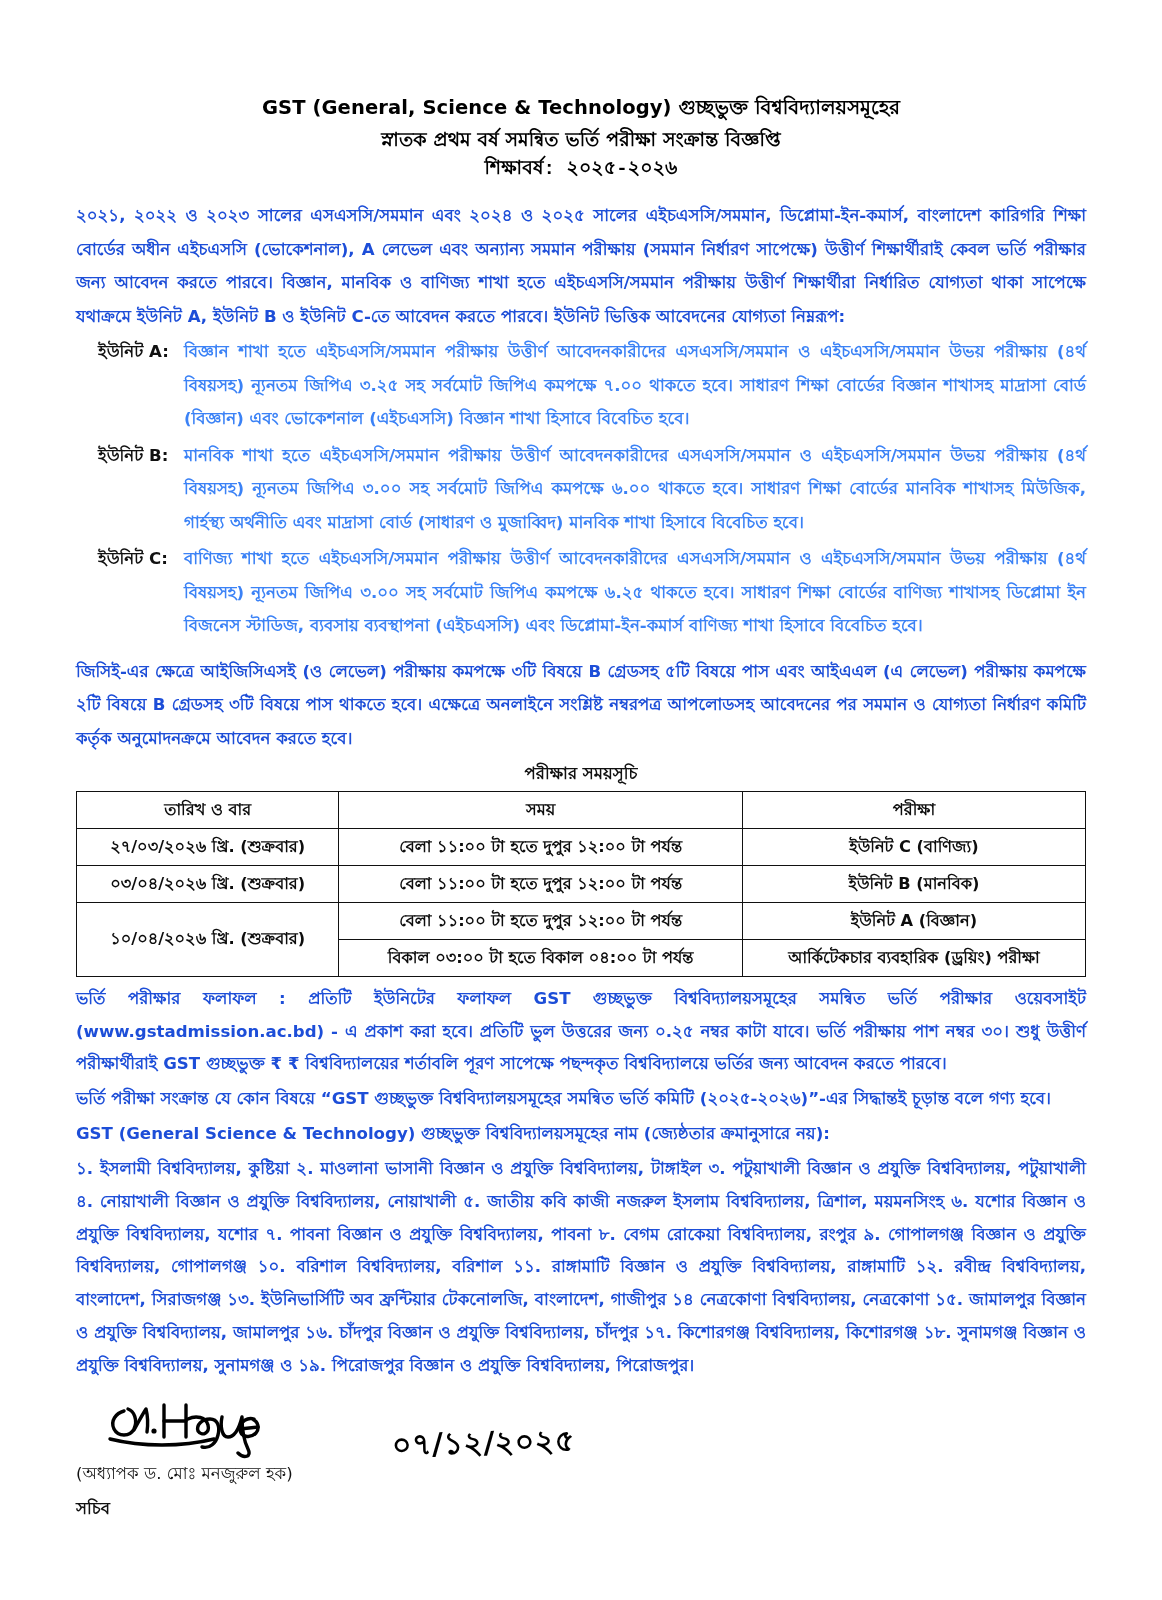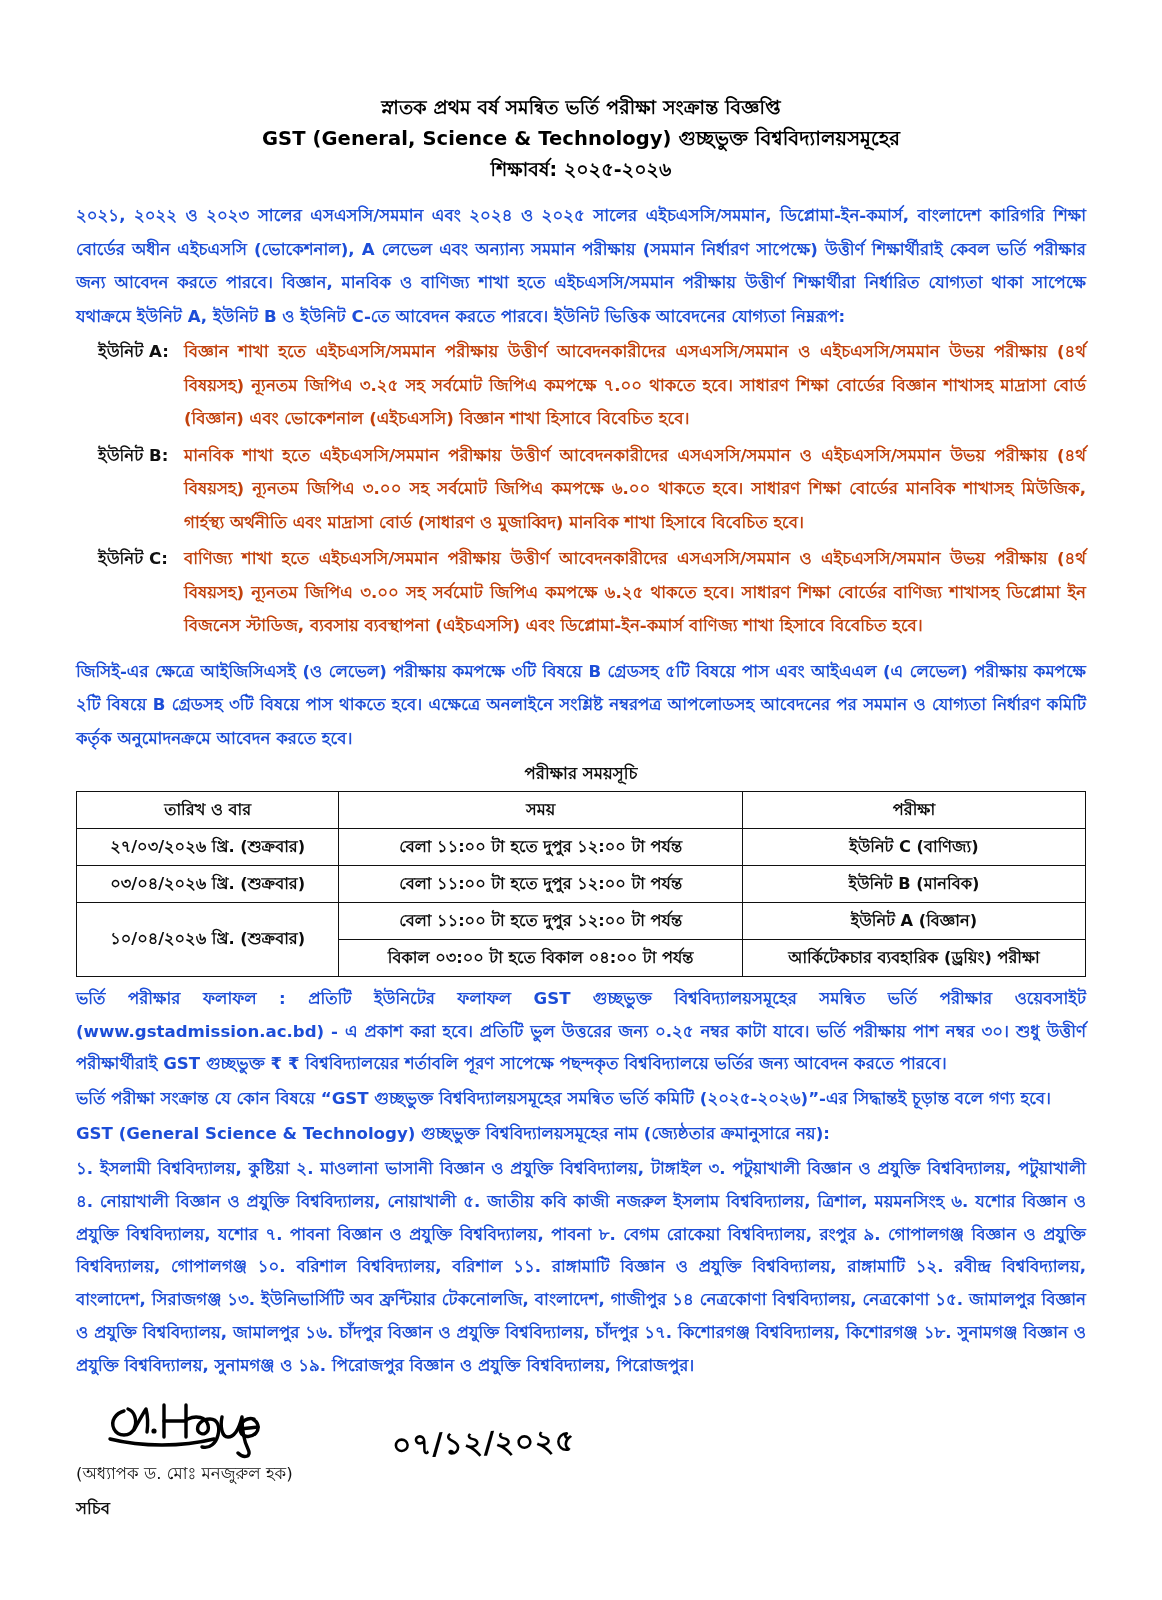--- a/index.html
+++ b/index.html
@@ -36,21 +36,21 @@
   }
   .title-line {
     font-size: 19.5px;
     font-weight: 700;
     line-height: 1.62;
     letter-spacing: 0.1px;
     color: #000;
   }
   .title-line.l1 { font-size: 19.5px; }
   .title-line.l2 { font-size: 19px; }
-  .title-line.l3 { font-size: 19px; }
+  .title-line.l3 { font-size: 19px; font-family: Liberation Mono, monospace; }
 
   
   .para {
     font-size: 16.6px;
     line-height: 2.02;
     text-align: justify;
     text-justify: inter-word;
     color: #1d4ed8;
     margin: 0 0 2px 0;
     font-weight: 600;
@@ -70,21 +70,21 @@
     padding-left: 22px;
     box-sizing: border-box;
     white-space: nowrap;
   }
   .unit-text {
     flex: 1 1 auto;
     font-size: 16.6px;
     line-height: 2.02;
     text-align: justify;
     font-weight: 600;
-    color: #c2410c;
+    color: #3b82f6;
   }
 
   .spacer-sm { height: 9px; }
 
   
   .table-caption {
     text-align: center;
     font-size: 16.6px;
     font-weight: 700;
     margin: 6px 0 3px 0;
@@ -145,22 +145,22 @@
     margin-top: 8px;
   }
 </style>
 </head>
 <body>
 
 <div class="page">
   <div class="inner">
 
     <div class="title-block">
+      <div class="title-line l1">GST (General, Science &amp; Technology) গুচ্ছভুক্ত বিশ্ববিদ্যালয়সমূহের</div>
       <div class="title-line l2">স্নাতক প্রথম বর্ষ সমন্বিত ভর্তি পরীক্ষা সংক্রান্ত বিজ্ঞপ্তি</div>
-      <div class="title-line l1">GST (General, Science &amp; Technology) গুচ্ছভুক্ত বিশ্ববিদ্যালয়সমূহের</div>
       <div class="title-line l3">শিক্ষাবর্ষ: ২০২৫-২০২৬</div>
     </div>
 
     <p class="para">২০২১, ২০২২ ও ২০২৩ সালের এসএসসি/সমমান এবং ২০২৪ ও ২০২৫ সালের এইচএসসি/সমমান, ডিপ্লোমা-ইন-কমার্স, বাংলাদেশ কারিগরি শিক্ষা বোর্ডের অধীন এইচএসসি (ভোকেশনাল), A লেভেল এবং অন্যান্য সমমান পরীক্ষায় (সমমান নির্ধারণ সাপেক্ষে) উত্তীর্ণ শিক্ষার্থীরাই কেবল ভর্তি পরীক্ষার জন্য আবেদন করতে পারবে। বিজ্ঞান, মানবিক ও বাণিজ্য শাখা হতে এইচএসসি/সমমান পরীক্ষায় উত্তীর্ণ শিক্ষার্থীরা নির্ধারিত যোগ্যতা থাকা সাপেক্ষে যথাক্রমে ইউনিট A, ইউনিট B ও ইউনিট C-তে আবেদন করতে পারবে। ইউনিট ভিত্তিক আবেদনের যোগ্যতা নিম্নরূপ:</p>
 
     <div class="unit-row">
       <div class="unit-label">ইউনিট A:</div>
       <div class="unit-text">বিজ্ঞান শাখা হতে এইচএসসি/সমমান পরীক্ষায় উত্তীর্ণ আবেদনকারীদের এসএসসি/সমমান ও এইচএসসি/সমমান উভয় পরীক্ষায় (৪র্থ বিষয়সহ) ন্যূনতম জিপিএ ৩.২৫ সহ সর্বমোট জিপিএ কমপক্ষে ৭.০০ থাকতে হবে। সাধারণ শিক্ষা বোর্ডের বিজ্ঞান শাখাসহ মাদ্রাসা বোর্ড (বিজ্ঞান) এবং ভোকেশনাল (এইচএসসি) বিজ্ঞান শাখা হিসাবে বিবেচিত হবে।</div>
     </div>
 

